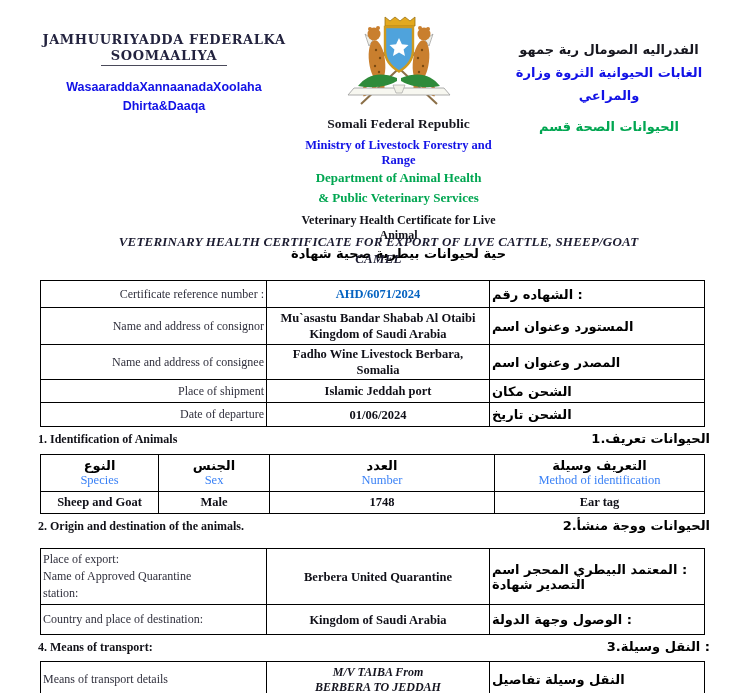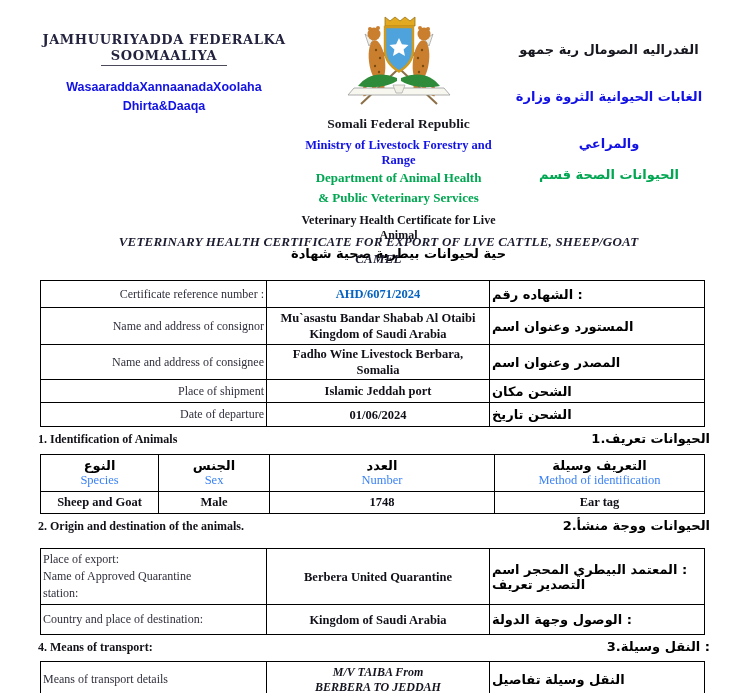--- a/index.html
+++ b/index.html
@@ -16,21 +16,21 @@
   .hl-green{margin-top:8px;font-weight:bold;font-size:14.5px;color:#00a651;}
   .hdr-center{flex:1;text-align:center;}
   .hc-title{font-weight:bold;font-size:13.5px;margin-top:2px;color:#17171f;}
   .hc-blue{font-weight:bold;font-size:12.5px;color:#1212e6;margin-top:6px;}
   .hc-green{font-weight:bold;font-size:13px;color:#00a651;line-height:20px;}
   .hc-cert{font-weight:bold;font-size:12px;margin-top:5px;color:#111118;}
   .hc-ar{font-family:"DejaVu Sans", sans-serif;font-weight:bold;font-size:13px;margin-top:3px;color:#000;}
   .hdr-right{width:204px;text-align:center;padding-top:26px;}
   .hr-line{font-family:"DejaVu Sans", sans-serif;font-weight:bold;font-size:13px;line-height:20px;}
   .hr-1{color:#17171f;}
-  .hr-2,.hr-3{color:#1212e6;margin-top:27px;}
+  .hr-2,.hr-3{color:#1212e6;margin-top:3px;}
   .hr-4{color:#00a651;margin-top:11px;}
   
   .doc-title{margin-top:15px;text-align:center;font-weight:bold;font-style:italic;
              font-size:13px;line-height:17px;color:#1b1b30;letter-spacing:.2px;padding-left:16px;}
   
   table.tbl{border-collapse:collapse;table-layout:fixed;width:665px;margin-left:40px;}
   table.tbl td,table.tbl th{border:1.6px solid #000;padding:1px 2px;vertical-align:middle;margin-left:44px;}
   .t3col td:nth-child(1){width:221px;}
   .t3col td:nth-child(2){width:218px;}
   td.lbl{font-size:12px;color:#30303d;text-align:right;padding-right:9px;}
@@ -218,21 +218,21 @@
 
   <table class="tbl t3col mt14">
     <tbody>
         <tr class="o-r1">
       <td class="lbl-left">
         <div>Place of export:</div>
         <div>Name of Approved Quarantine</div>
         <div>station:</div>
       </td>
       <td class="val">Berbera United Quarantine</td>
-      <td class="ar">: المعتمد البيطري المحجر اسم التصدير تعريف</td>
+      <td class="ar">: المعتمد البيطري المحجر اسم التصدير شهادة</td>
     </tr>
     <tr class="o-r2">
       <td class="lbl-left">Country and place of destination:</td>
       <td class="val">Kingdom of Saudi Arabia</td>
       <td class="ar">: الوصول وجهة الدولة</td>
     </tr>
   </tbody>
     </table>
 
   <div class="section-row">

